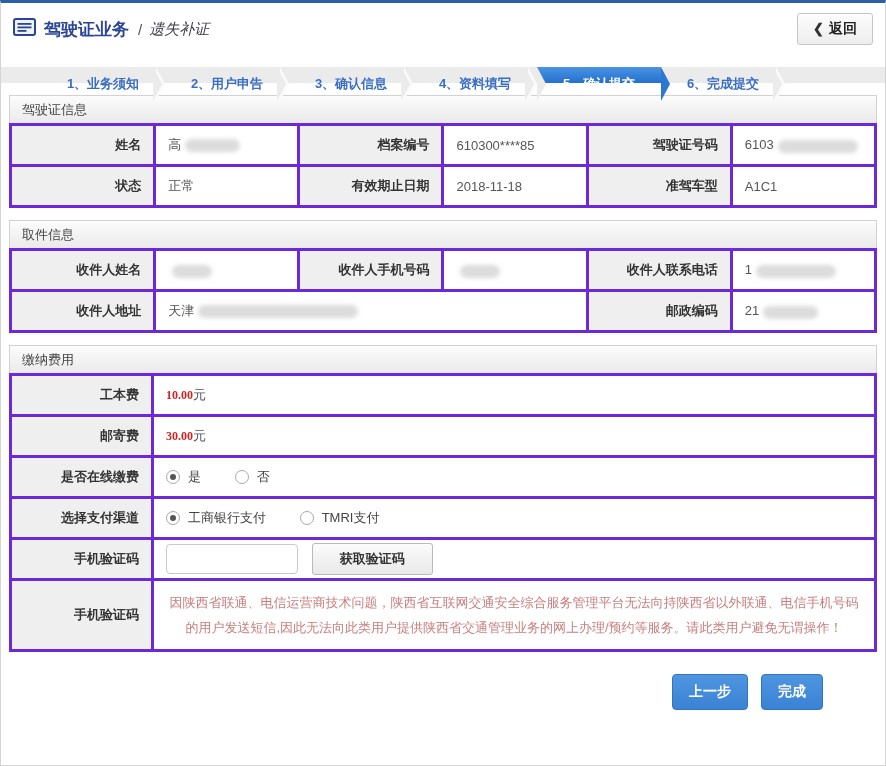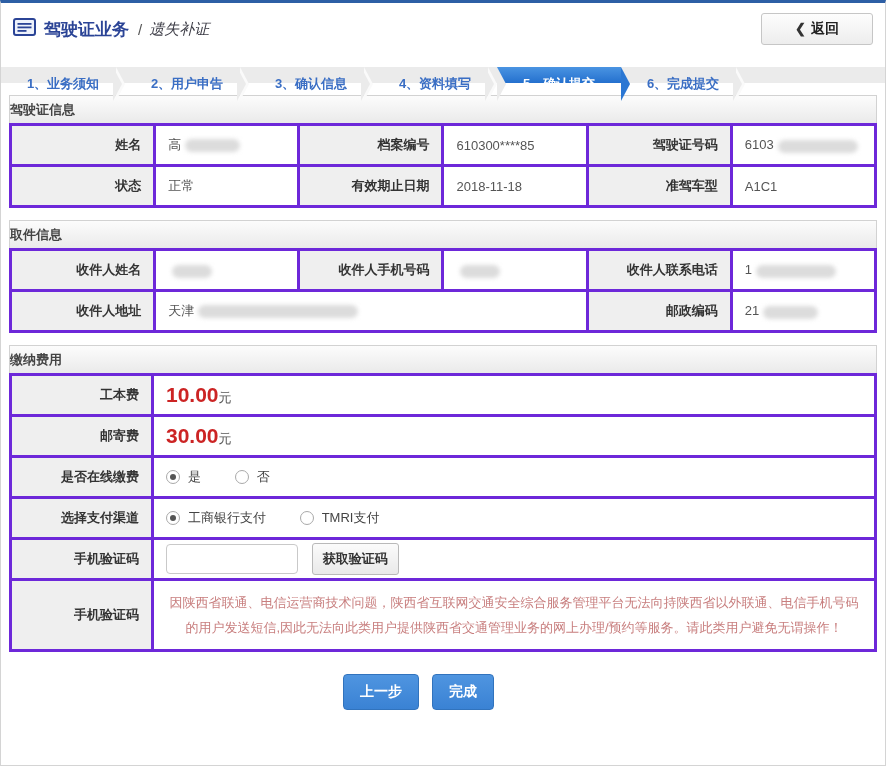--- a/index.html
+++ b/index.html
@@ -11,28 +11,28 @@
     background: #fff; overflow: hidden;
   }
 
   
   .header { display:flex; align-items:center; height: 52px; padding: 0 12px; background:#fff; }
   .title-icon { display:inline-block; margin-right:8px; }
   .page-title { font-size: 17px; font-weight: bold; color: #2b4496; }
   .title-sep { font-size: 15px; color: #555; margin: 0 7px 0 9px; }
   .page-subtitle { font-size: 15px; color: #3a3a44; font-style: italic; }
   .back-btn {
-    margin-left: auto; padding: 6px 33px; font-size: 14px; font-weight: bold; color: #222;
+    margin-left: auto; padding: 6px 15px; font-size: 14px; font-weight: bold; color: #222;
     background: linear-gradient(#fdfdfd, #ededed); border: 1px solid #c6c6c6; border-radius: 3px;
     cursor: pointer;
   }
   .back-btn .arrow { font-size: 13px; margin-right: 5px; color:#333; }
 
   
-  .steps { display:flex; height: 16px; background:#ebebeb; margin-top: 12px; }
+  .steps { display:flex; height: 16px; background:#ebebeb; margin-top: 12px; padding-left: 40px; }
   .step {
     position: relative; width: 124px; text-align:center; line-height: 34px;
     font-size: 13px; font-weight: bold; color: #3a6ec4; white-space: nowrap;
   }
   .step:not(.active)::after, .step:not(.active)::before {
     content:""; position:absolute; top:0; width:0; height:0;
     border-top: 17px solid transparent; border-bottom: 17px solid transparent;
   }
   .step:not(.active)::after { right: 0; border-left: 9px solid #fafafa; z-index: 1; }
   .step:not(.active)::before { right: 3px; border-left: 9px solid #ebebeb; z-index: 2; }
@@ -45,61 +45,61 @@
   .step.active::after {
     content:""; position:absolute; right:-9px; top:0; width:0; height:0;
     border-top: 17px solid transparent; border-bottom: 17px solid transparent;
     border-left: 9px solid #2b77d3; z-index: 3;
   }
   .step-filler { flex: 1; }
 
   
   .section { margin: 12px 8px 0 8px; }
   .section-header {
-    height: 29px; line-height: 28px; padding-left: 0;
+    height: 29px; line-height: 28px; padding-left: 12px;
     background: linear-gradient(#fcfcfc, #eaeaea);
-    border: 1px solid #d2d2d2; font-size: 13px; font-weight: bold; color: #444;
+    border: 1px solid #d2d2d2; font-size: 13px; font-weight: normal; color: #444;
   }
   table { width: 100%; border-collapse: collapse; table-layout: fixed; margin-top: -1px; }
   td { border: 3px solid #6d28d9; height: 41px; font-size: 13px; padding: 0 12px; vertical-align: middle; }
   td.lbl { background: #efefef; text-align: right; color: #333; font-weight: bold; }
   td.val { background: #fff; color: #555; text-align: left; }
 
   .redact { display:inline-block; height: 13px; background:#dcdcdc; border-radius: 7px;
             filter: blur(2px); vertical-align: middle; margin-left: 4px; }
   .w40{width:40px}.w55{width:55px}.w80{width:80px}.w160{width:160px}
 
-  .amount { color: #cc2424; font-weight: bold; font-size: 21px; }
+  .amount { color: #cc2424; font-weight: bold; font-size: 12px; font-family: Liberation Serif, serif; }
   .unit { color: #555; font-size: 13px; }
 
   .radio { display: inline-flex; align-items: center; margin-right: 30px; color: #444; cursor: pointer; }
   .radio .dot {
     width: 14px; height: 14px; border-radius: 50%; border: 1px solid #a9a9a9;
     background: #fff; margin-right: 8px; position: relative; flex: none;
   }
   .radio.checked .dot::after {
     content:""; position:absolute; left:3px; top:3px; width:6px; height:6px;
     border-radius:50%; background:#555;
   }
 
   .code-input {
     width: 132px; height: 30px; border: 1px solid #c9c9c9; border-radius: 4px;
     padding: 0 8px; font-size: 13px; color:#333; vertical-align: middle;
   }
   .code-btn {
-    margin-left: 10px; height: 32px; padding: 0 10px; vertical-align: middle;
+    margin-left: 10px; height: 32px; padding: 0 27px; vertical-align: middle;
     background: linear-gradient(#fbfbfb, #e9e9e9); border: 1px solid #b9b9b9; border-radius: 3px;
     font-size: 13px; font-weight: bold; color: #333; cursor: pointer;
   }
 
   td.notice-cell { padding: 9px 12px; text-align: center; }
   .notice-text { color: #c87e7e; font-size: 13px; line-height: 25px; }
 
   
-  .footer { display: flex; justify-content: center; padding: 22px 62px 0 0; }
+  .footer { display: flex; justify-content: flex-end; padding: 22px 62px 0 0; }
   .btn-primary {
     background: linear-gradient(#4f95e0, #3a82d4); border: 1px solid #3173bd; border-radius: 4px;
     color: #fff; font-size: 14px; font-weight: bold; padding: 8px 16px; margin-left: 13px; cursor: pointer;
   }
 </style>
 </head>
 <body>
 
 <div class="page">
 

